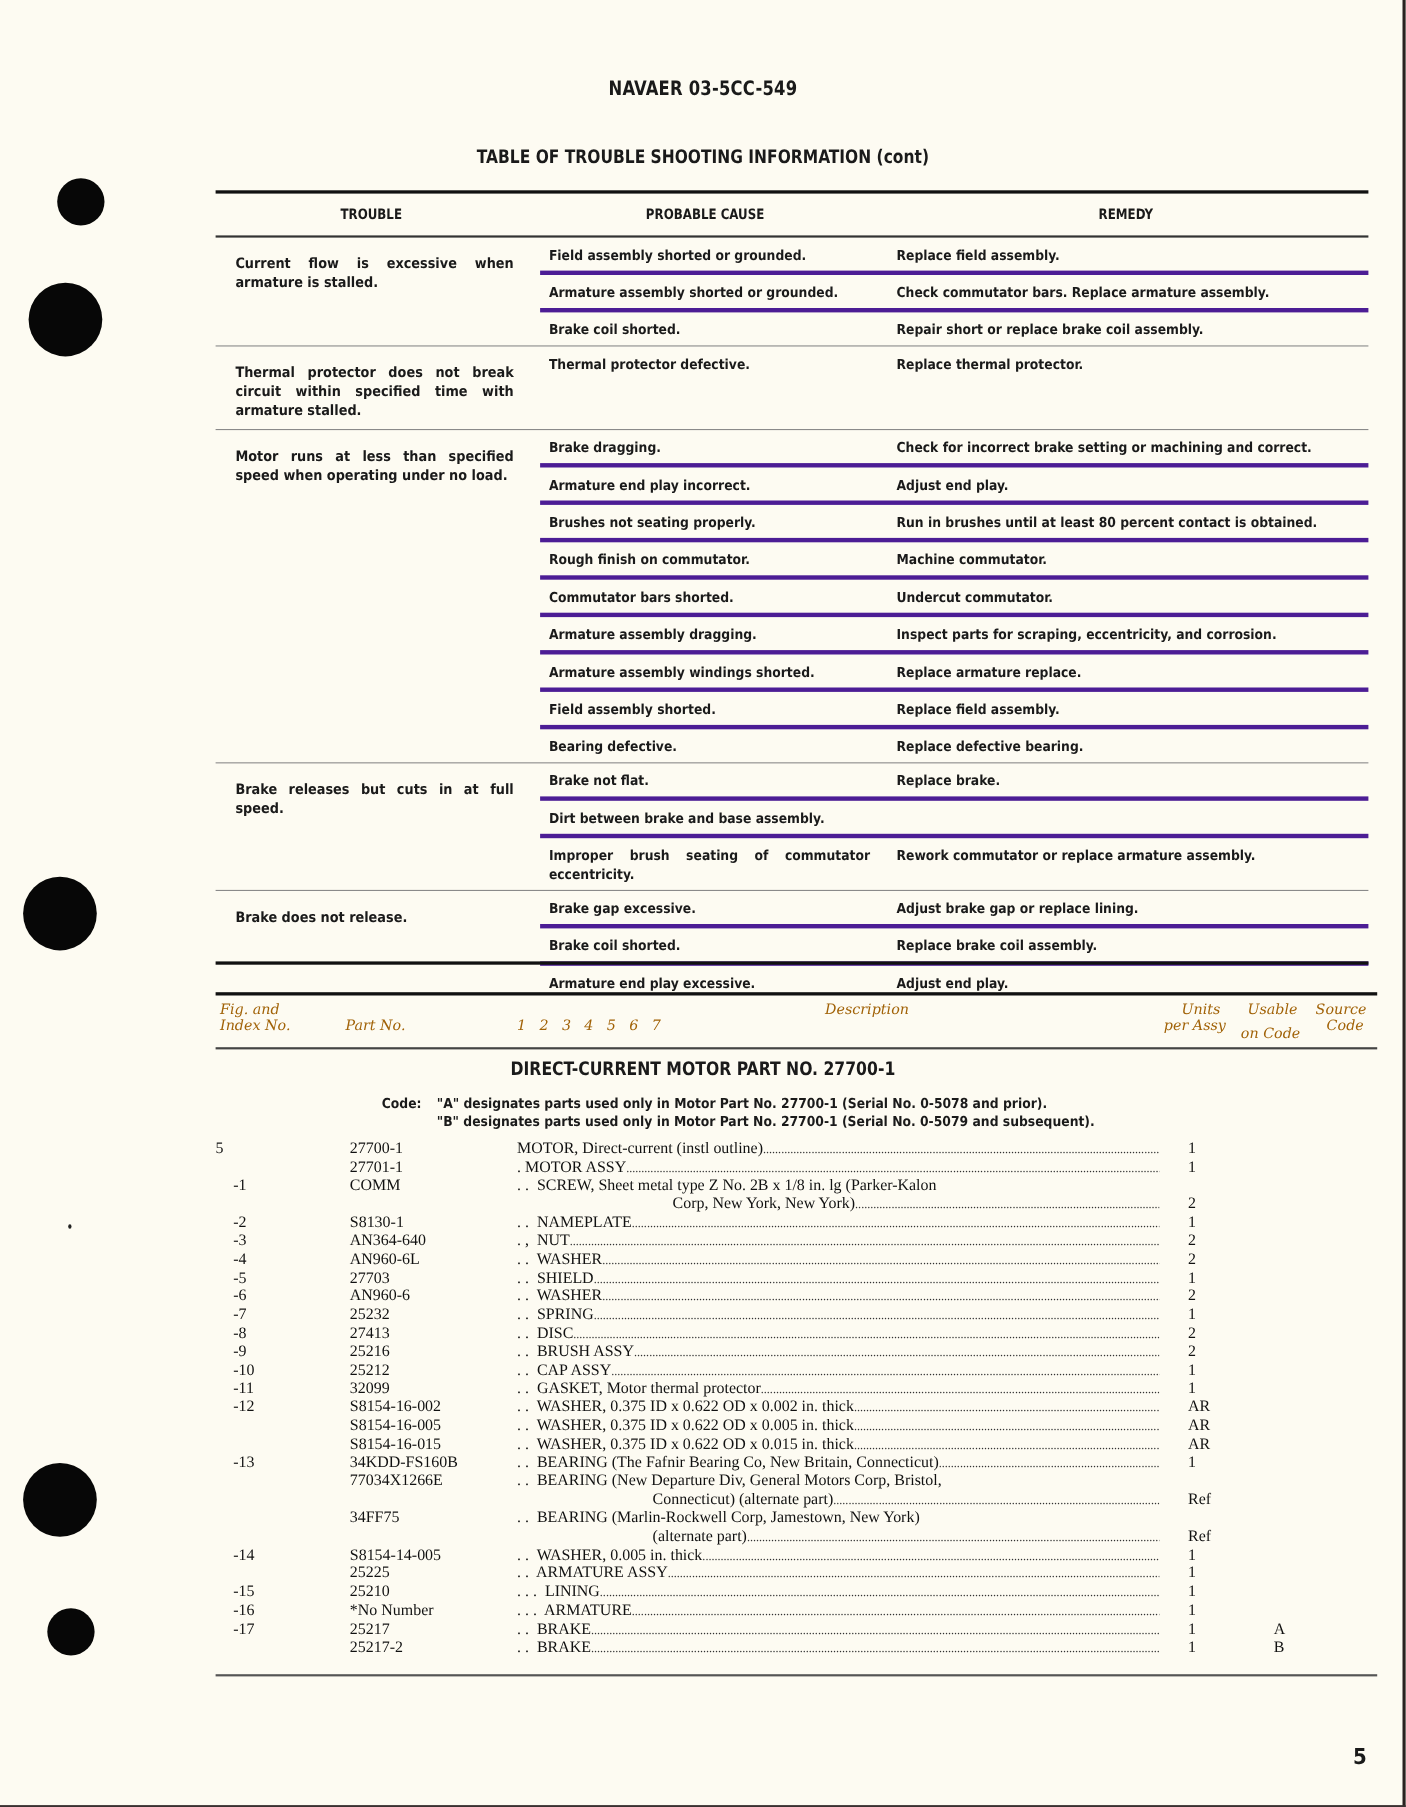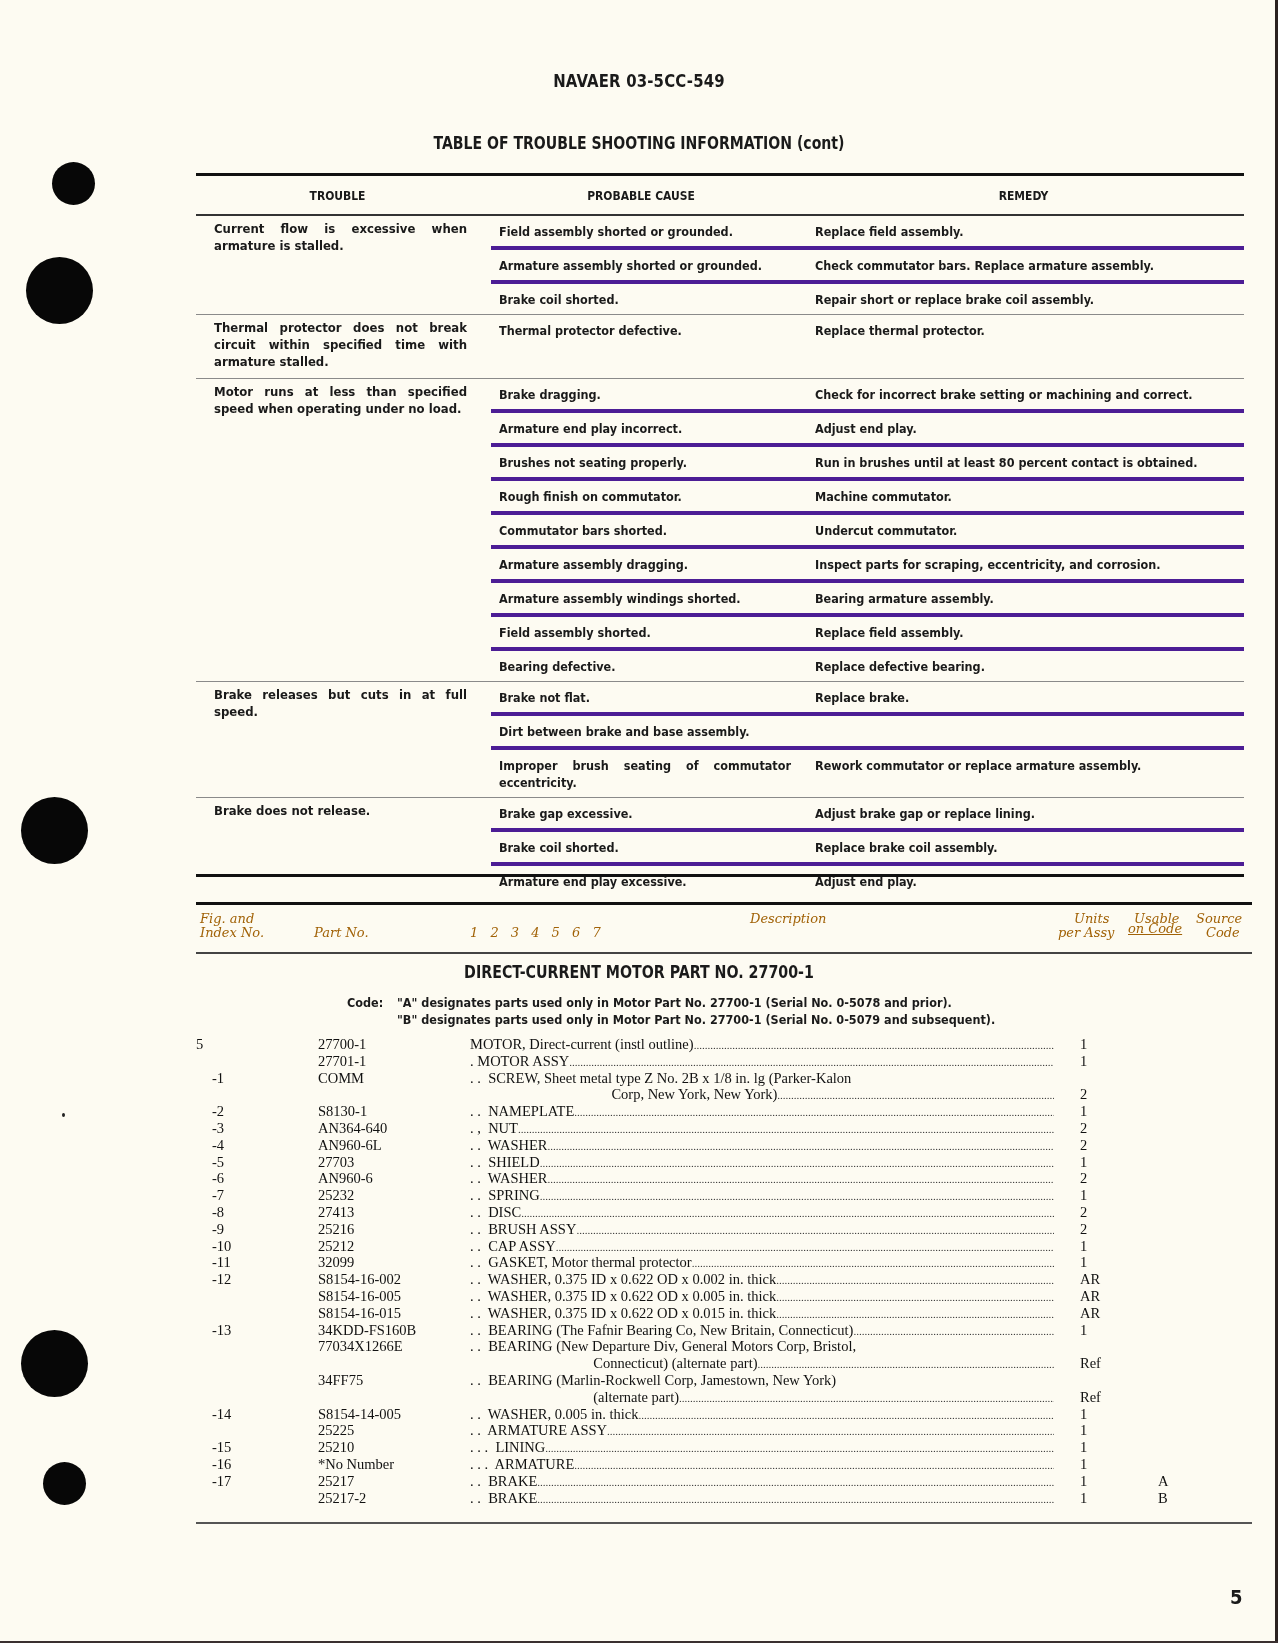--- a/index.html
+++ b/index.html
@@ -22,21 +22,21 @@
   .ts-table { position: absolute; left: 196px; top: 173px; width: 1048px; }
   .rule-thick { height: 3px; background: #111; }
   .rule-mid { height: 2px; background: #333; }
   .ts-head { display: flex; height: 38px; align-items: center; font-weight: bold; font-size: 13px; }
   .ts-head div { text-align: center; transform: scaleX(0.92); }
   .col-trouble { width: 283px; }
   .col-cause { width: 324px; }
   .col-remedy { width: 441px; }
 
   .group { display: flex; border-bottom: 1px solid #8a8a8a; }
-  .group .trouble { width: 259px; padding: 4px 24px 8px 18px; box-sizing: content-box;
+  .group .trouble { width: 259px; padding: 16px 24px 8px 18px; box-sizing: content-box;
     font-weight: bold; font-size: 13px; line-height: 17px; text-align: justify; text-align-last: left; }
   .group .causes { flex: 1; }
   .cause-row { display: flex; border-bottom: 4px solid #4c1d95; min-height: 28px; }
   .cause-row:last-child { border-bottom: none; }
   .cause-row .cause { width: 312px; padding: 7px 12px 6px 8px; box-sizing: border-box;
     font-weight: bold; font-size: 12.5px; line-height: 17px; text-align: justify; text-align-last: left; }
   .cause-row .remedy { width: 441px; padding: 7px 0 6px 12px; box-sizing: border-box;
     font-weight: bold; font-size: 12.5px; line-height: 17px; text-align: justify; text-align-last: left; }
   .group.last { border-bottom: none; }
 
@@ -141,21 +141,21 @@
           <div class="cause-row">
             <div class="cause">Commutator bars shorted.</div>
             <div class="remedy">Undercut commutator.</div>
           </div>
           <div class="cause-row">
             <div class="cause">Armature assembly dragging.</div>
             <div class="remedy">Inspect parts for scraping, eccentricity, and corrosion.</div>
           </div>
           <div class="cause-row">
             <div class="cause">Armature assembly windings shorted.</div>
-            <div class="remedy">Bearing armature assembly.</div>
+            <div class="remedy">Replace armature replace.</div>
           </div>
           <div class="cause-row">
             <div class="cause">Field assembly shorted.</div>
             <div class="remedy">Replace field assembly.</div>
           </div>
           <div class="cause-row">
             <div class="cause">Bearing defective.</div>
             <div class="remedy">Replace defective bearing.</div>
           </div>
         </div>
@@ -200,21 +200,21 @@
 <div class="parts-top-rule"></div>
 <div class="parts-head">
   <span style="left:4px;top:0;">Fig. and</span>
   <span style="left:4px;top:14px;">Index No.</span>
   <span style="left:118px;top:14px;">Part No.</span>
   <span style="left:274px;top:14px;letter-spacing:4px;">1 2 3 4 5 6 7</span>
   <span style="left:554px;top:0;">Description</span>
   <span style="left:878px;top:0;">Units</span>
   <span style="left:862px;top:14px;">per Assy</span>
   <span style="left:938px;top:0;">Usable</span>
-  <span style="left:932px;top:10px;text-decoration:underline;">on Code</span>
+  <span style="left:932px;top:22px;">on Code</span>
   <span style="left:1000px;top:0;">Source</span>
   <span style="left:1010px;top:14px;">Code</span>
 </div>
 <div class="parts-head-rule"></div>
 
 <div class="parts-title">DIRECT-CURRENT MOTOR PART NO. 27700-1</div>
 <div class="code-note" style="top:994px;">
   <span class="lbl">Code:</span><span>"A"  designates parts used only in Motor Part No. 27700-1 (Serial No. 0-5078 and prior).</span>
 </div>
 <div class="code-note" style="top:1011px;">

